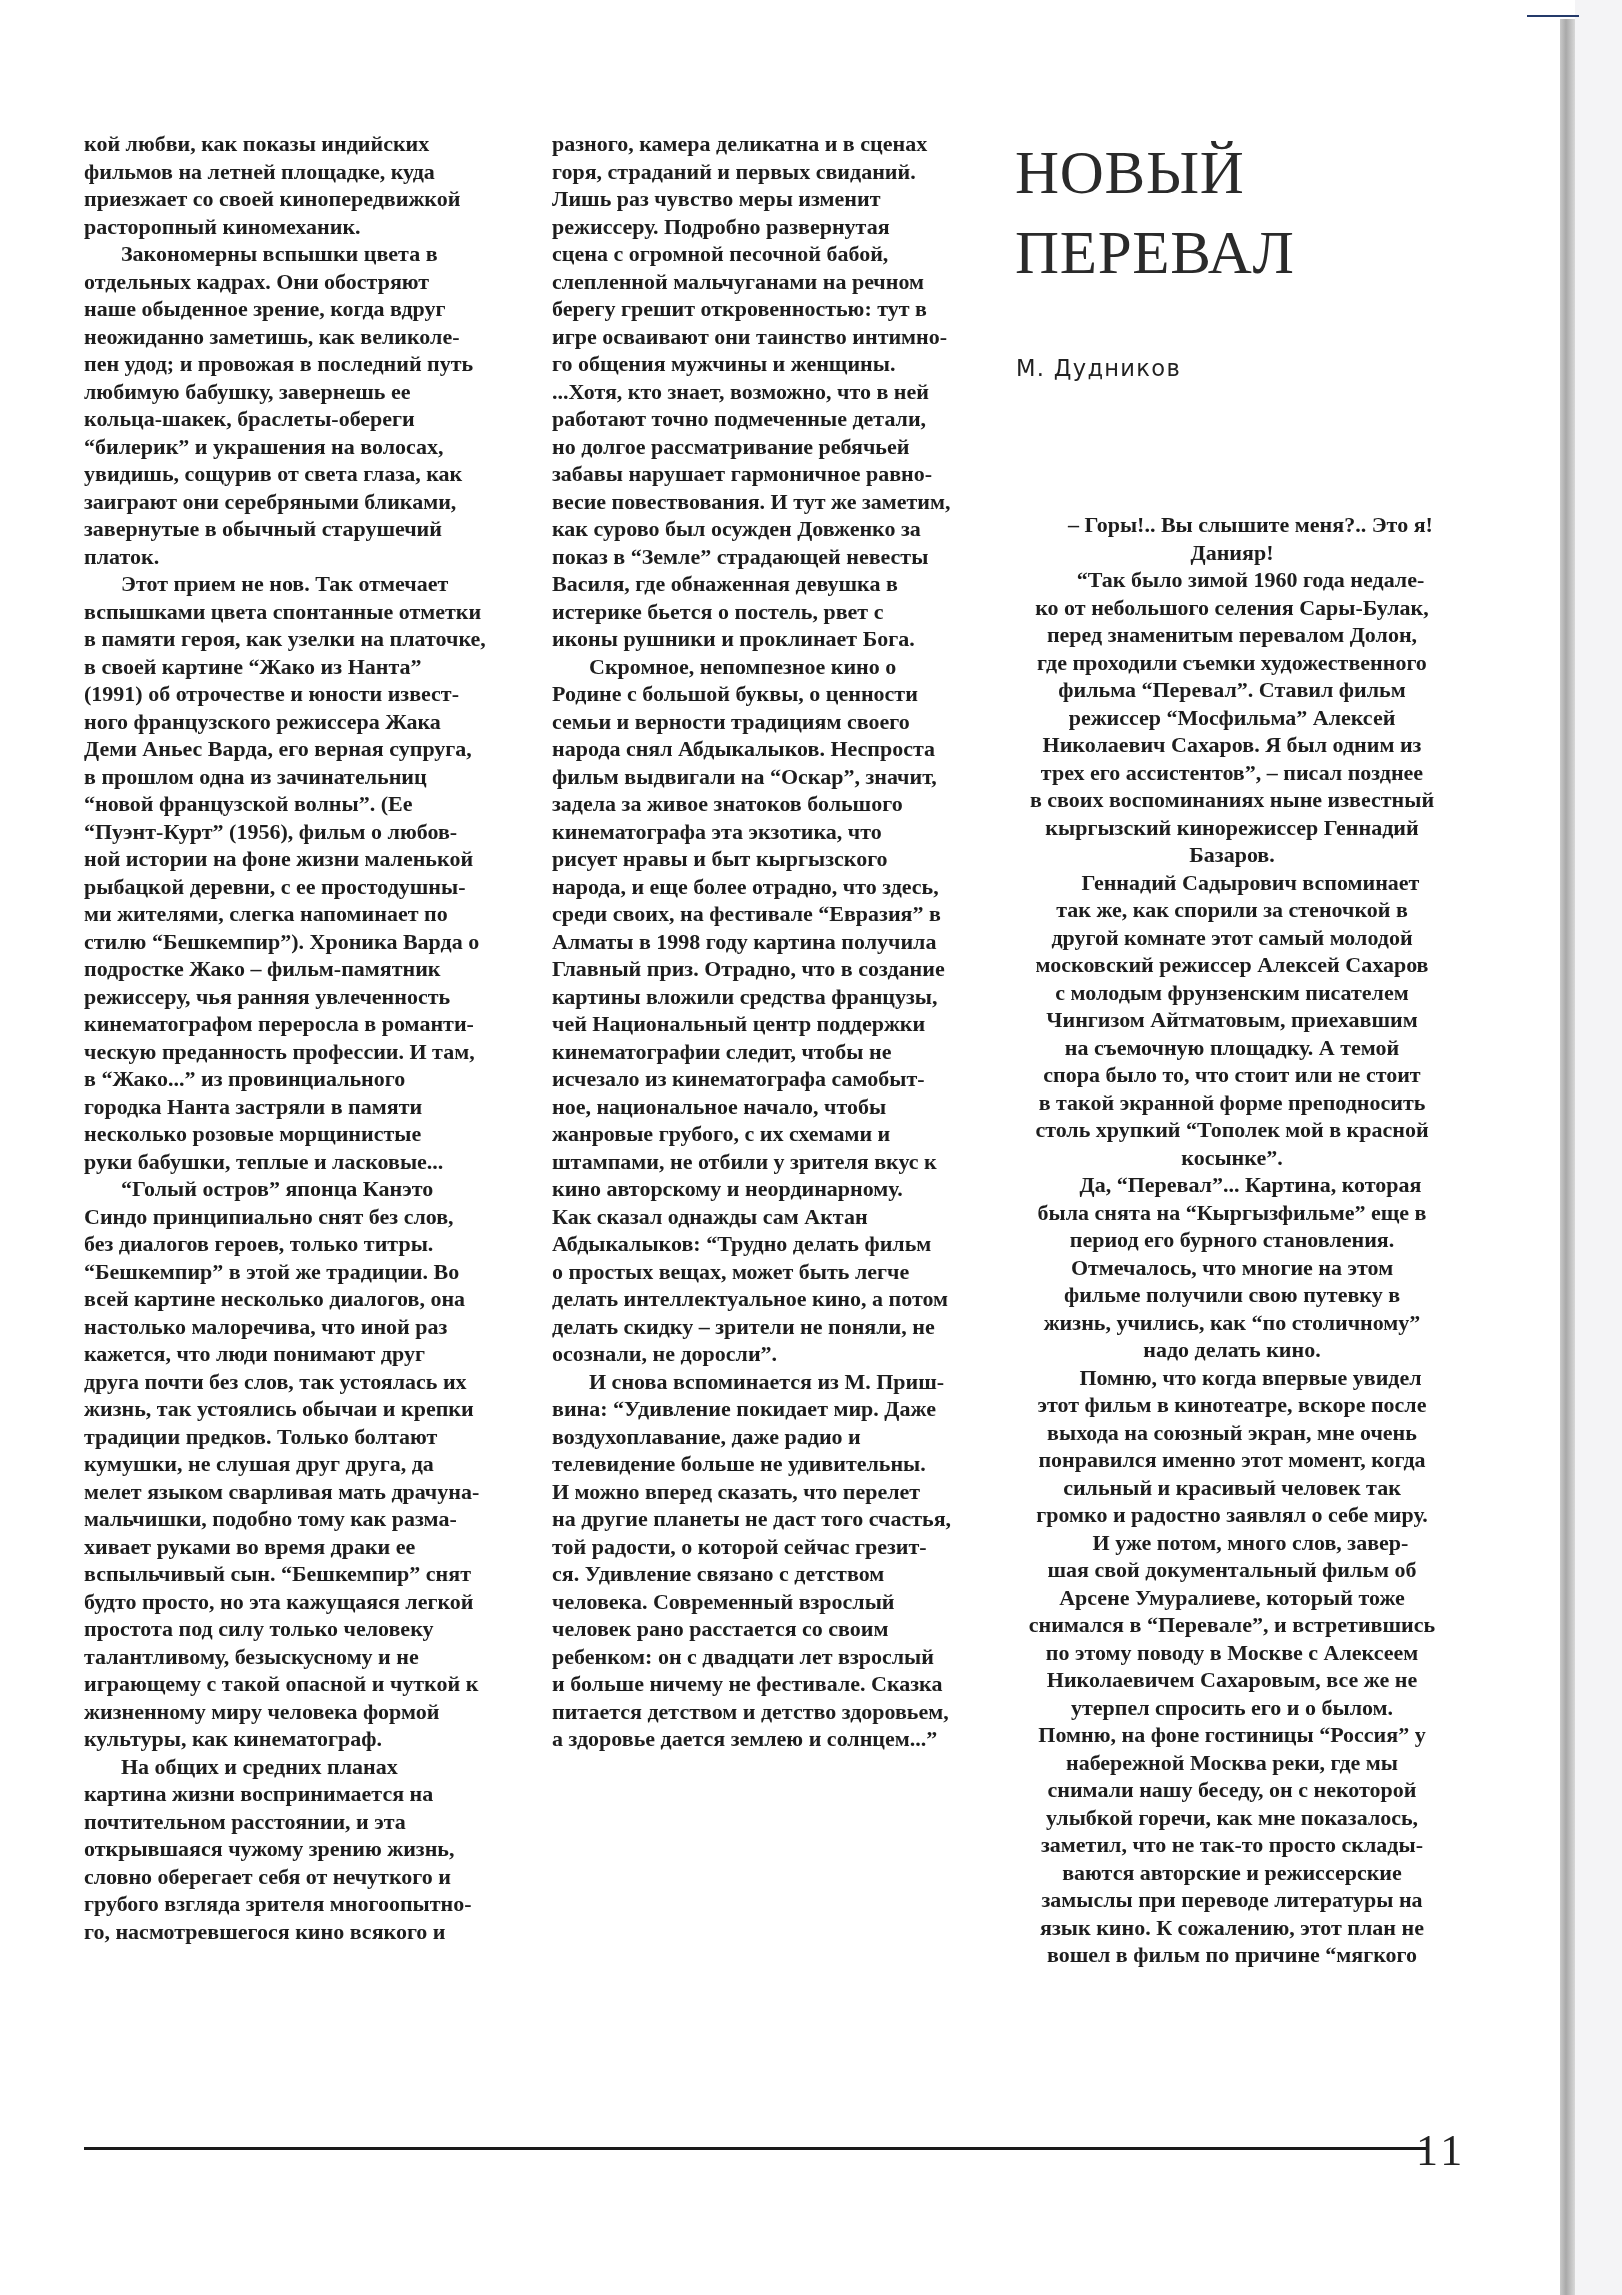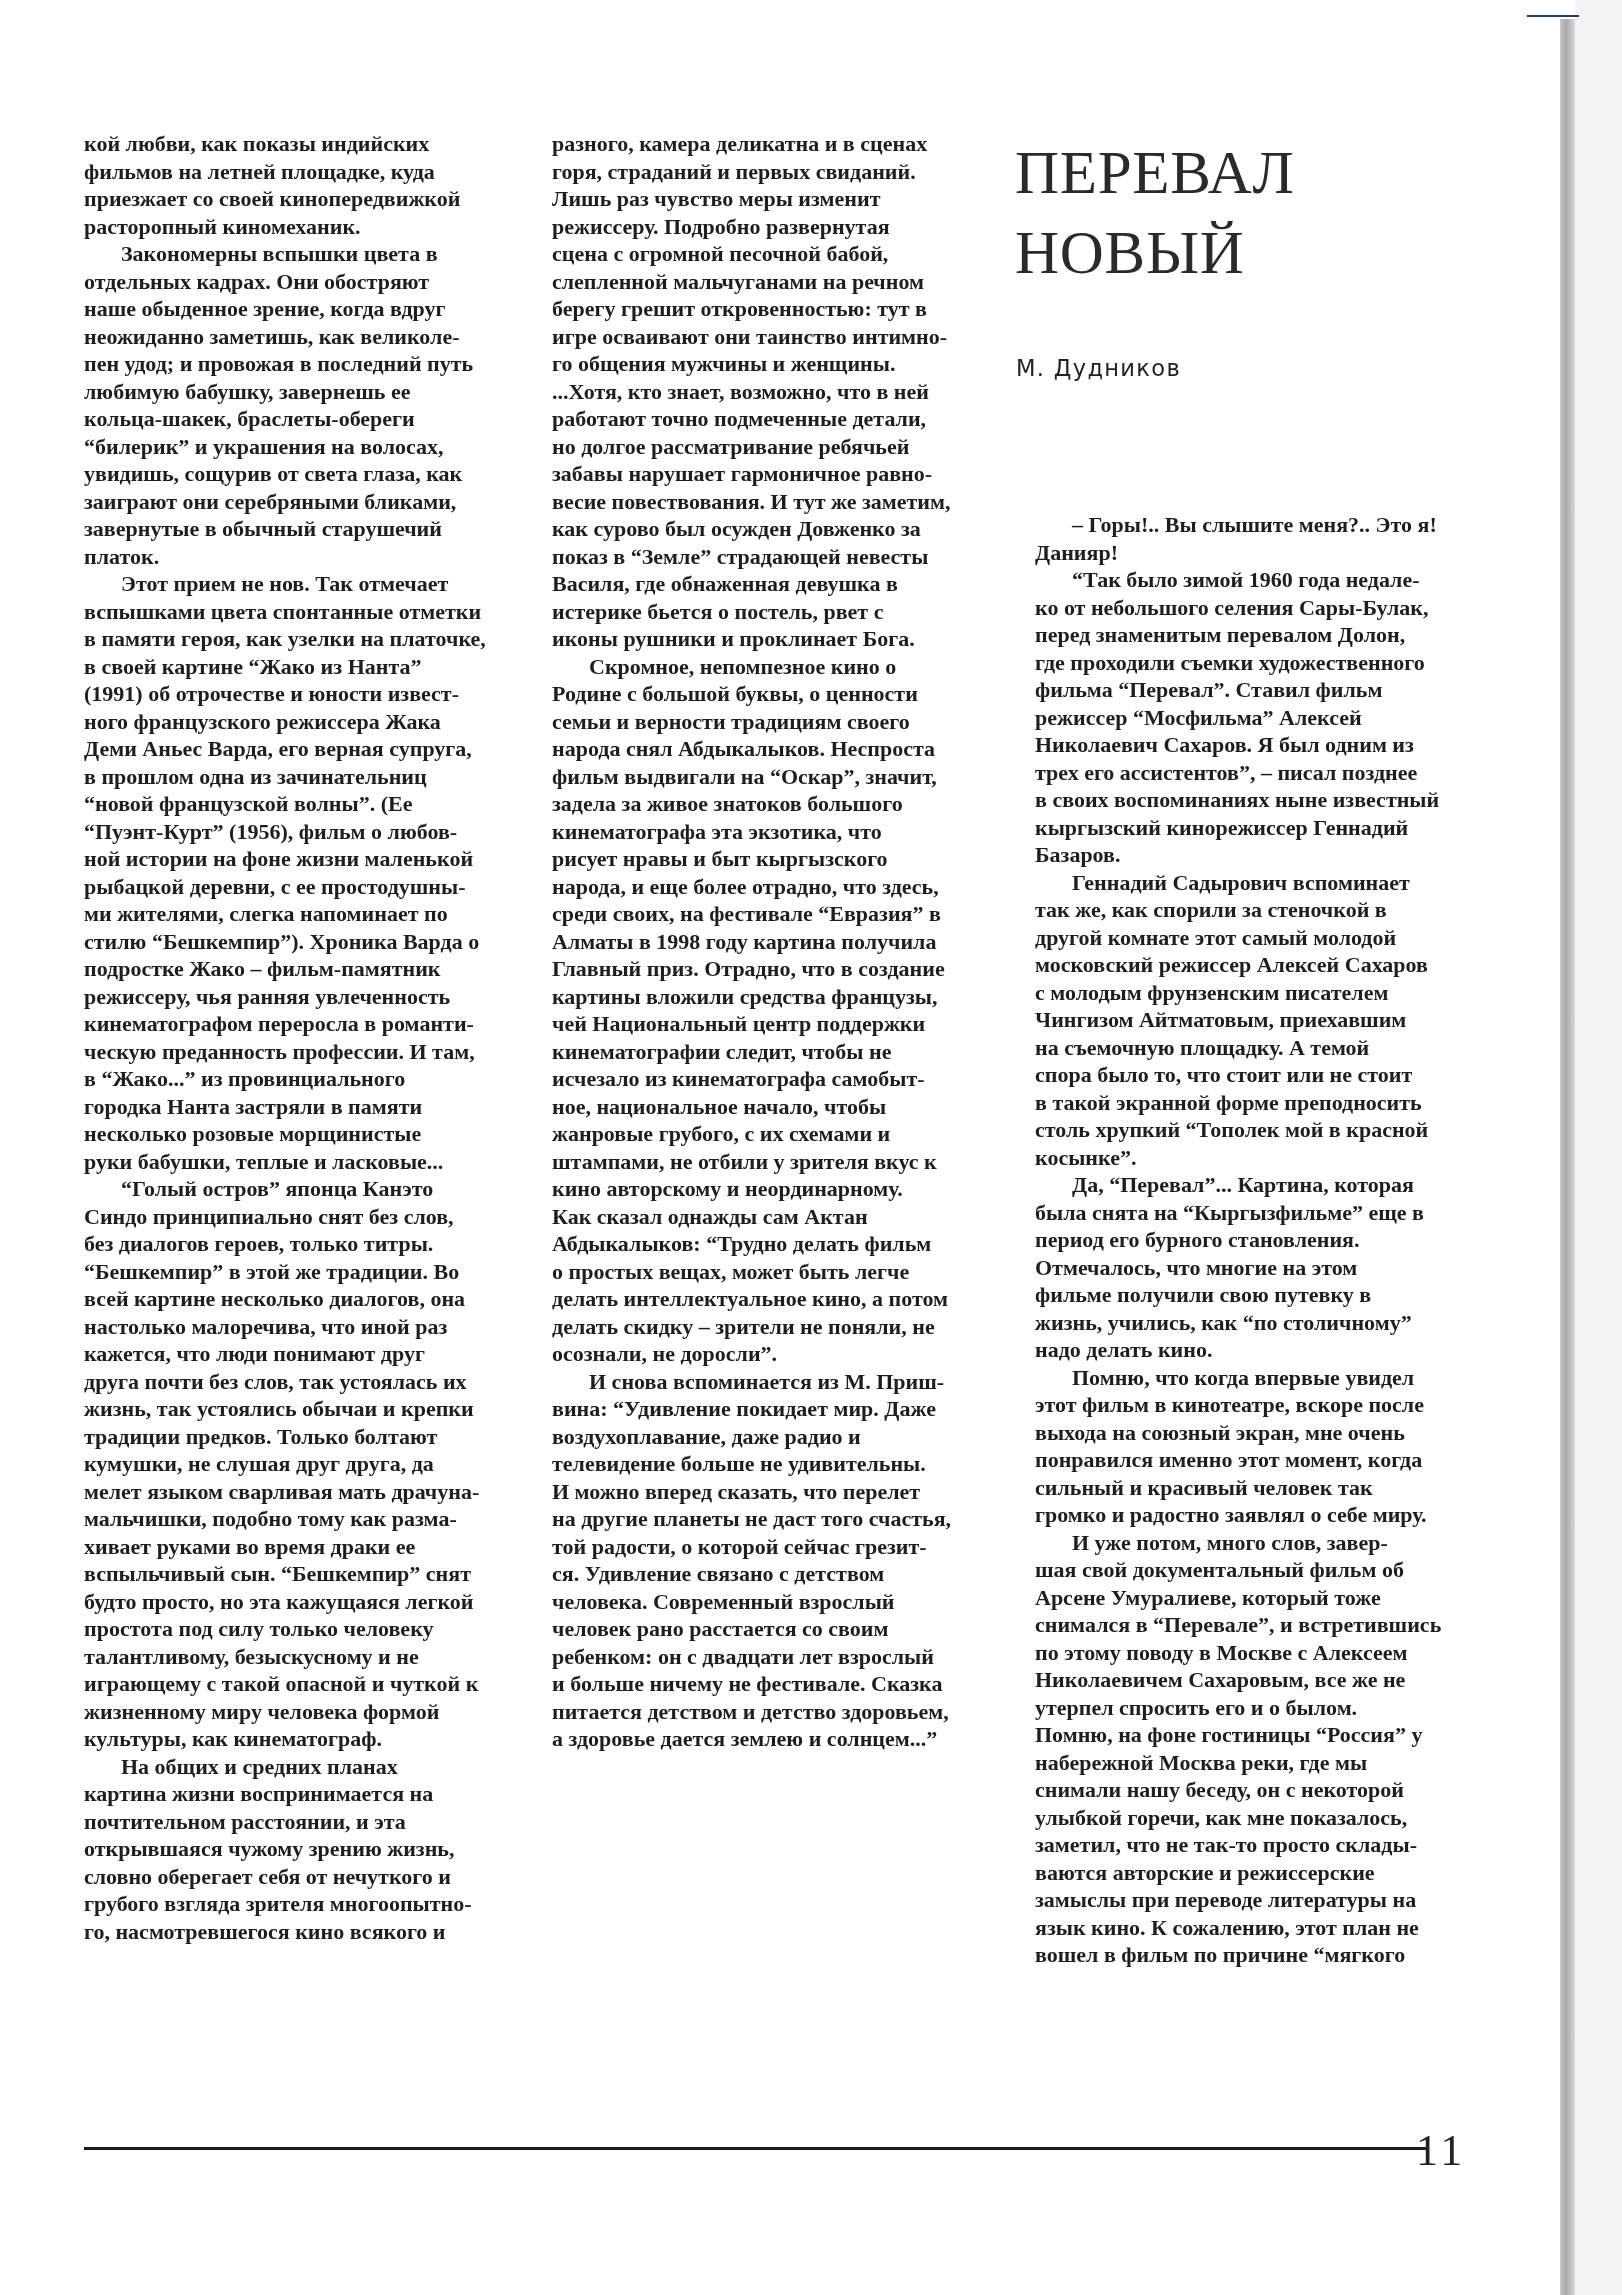--- a/index.html
+++ b/index.html
@@ -5,21 +5,21 @@
   html, body { margin:0; padding:0; }
   body { width:1623px; height:2295px; background:#ffffff; position:relative; overflow:hidden;
          font-family:"Liberation Serif", "DejaVu Serif", serif; color:#1e1e1e; }
   .scan-edge { position:absolute; top:18.6px; right:48px; width:14.6px; height:2277px;
                background:linear-gradient(90deg,#c9c9c9,#a9a9a9 40%,#d8d8d8); }
   .scan-edge-outer { position:absolute; top:0; right:0; width:48px; height:2295px; background:#f4f4f6; }
   .scan-top-line { position:absolute; top:14.6px; left:1527px; width:52px; height:2px; background:#243a6a; }
   .column { position:absolute; top:130px; width:438px; font-size:22px; line-height:27.5px;font-weight:bold; }
   .col1 { left:84px; }
   .col2 { left:552px; }
-  .col3 { left:1035px; top:511px; width:438px; }
+  .col3 { left:1013px; top:511px; width:438px;text-align:center; }
   .line { white-space:nowrap; height:27.5px; }
   .indent { padding-left:37px; }
   .title { position:absolute; left:1015px; top:133px; font-family:"Liberation Serif", serif;
            font-size:61px; line-height:80px; color:#2a2a2a; letter-spacing:0.7px; }
   .author { position:absolute; left:1016px; top:355px; font-family:"DejaVu Sans", sans-serif;
             font-size:22.6px; letter-spacing:1.3px; color:#222; }
   .rule { position:absolute; left:84px; top:2147px; width:1344px; height:2.7px; background:#1a1a1a; }
   .page-number { position:absolute; left:1416px; top:2125px; font-size:44px; letter-spacing:4px; color:#222; }
 </style>
 </head>
@@ -153,22 +153,22 @@
     <div class="line"><span>ся. Удивление связано с детством</span></div>
     <div class="line"><span>человека. Современный взрослый</span></div>
     <div class="line"><span>человек рано расстается со своим</span></div>
     <div class="line"><span>ребенком: он с двадцати лет взрослый</span></div>
     <div class="line"><span>и больше ничему не фестивале. Сказка</span></div>
     <div class="line"><span>питается детством и детство здоровьем,</span></div>
     <div class="line"><span>а здоровье дается землею и солнцем...”</span></div>
   </div>
 
 <div class="title">
+  <div>НОВЫЙ</div>
   <div>ПЕРЕВАЛ</div>
-  <div>НОВЫЙ</div>
 </div>
 <div class="author">М. Дудников</div>
 
 <div class="column col3">
     <div class="line indent"><span>– Горы!.. Вы слышите меня?.. Это я!</span></div>
     <div class="line"><span>Данияр!</span></div>
     <div class="line indent"><span>“Так было зимой 1960 года недале-</span></div>
     <div class="line"><span>ко от небольшого селения Сары-Булак,</span></div>
     <div class="line"><span>перед знаменитым перевалом Долон,</span></div>
     <div class="line"><span>где проходили съемки художественного</span></div>

